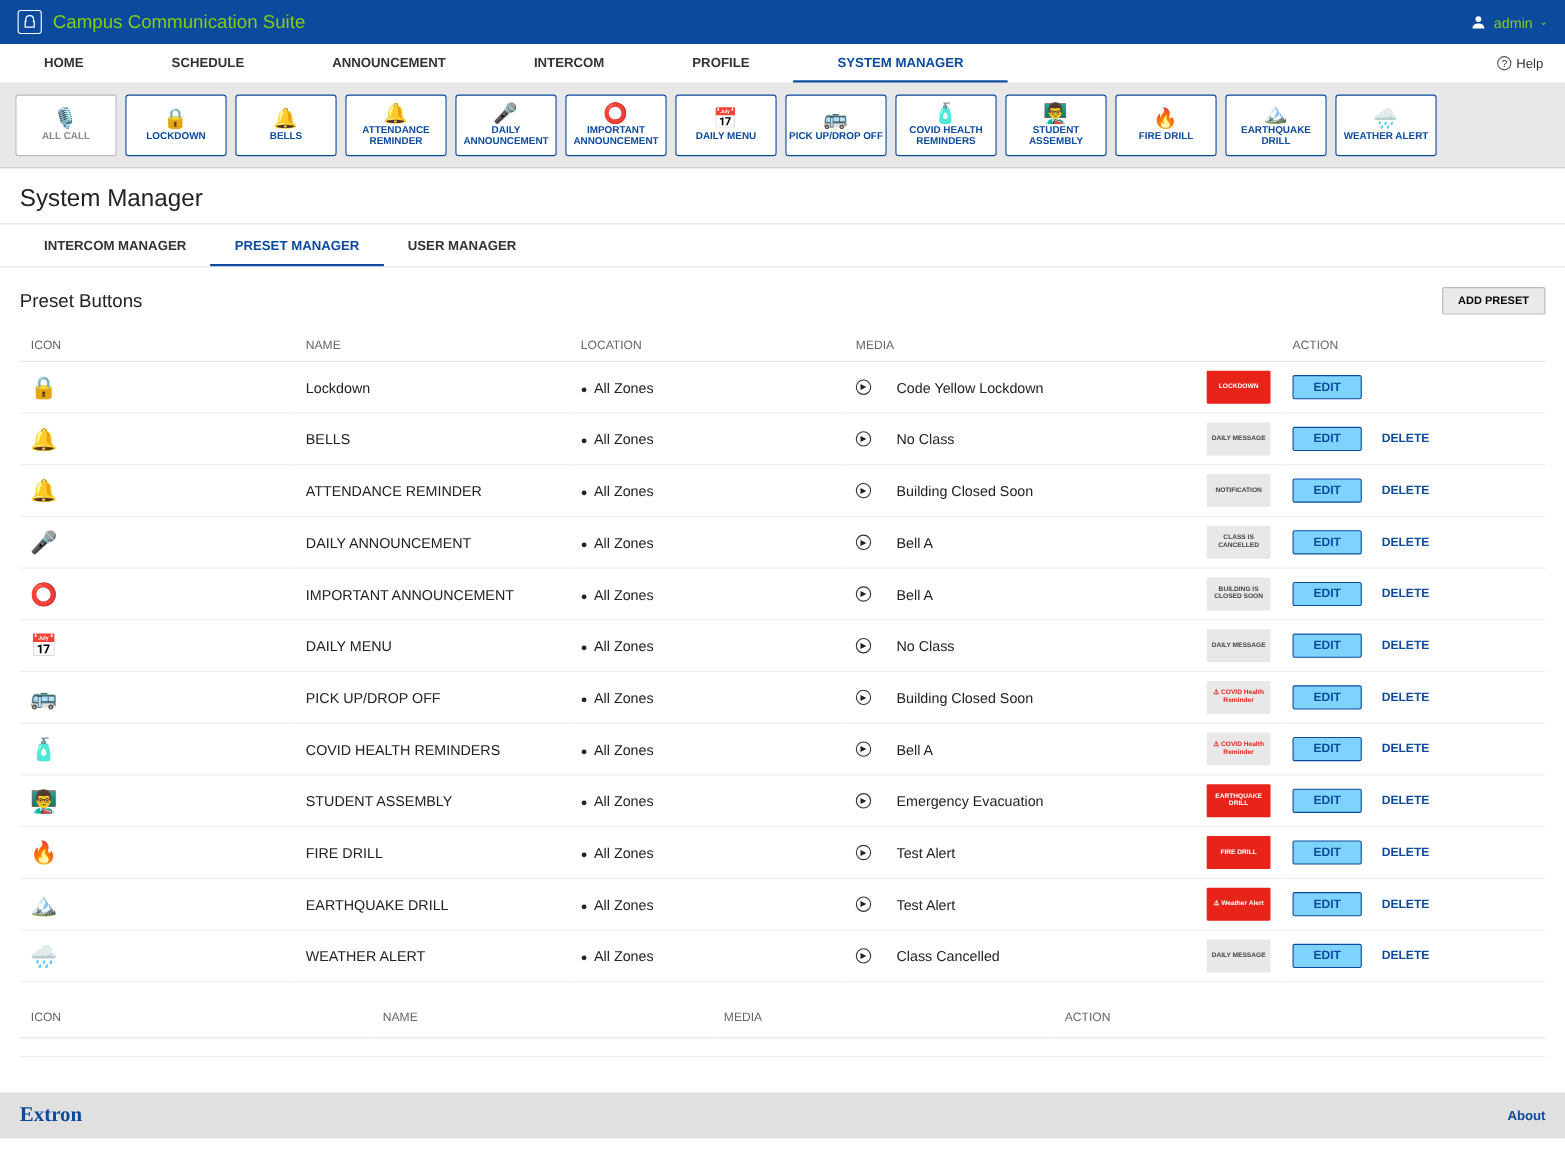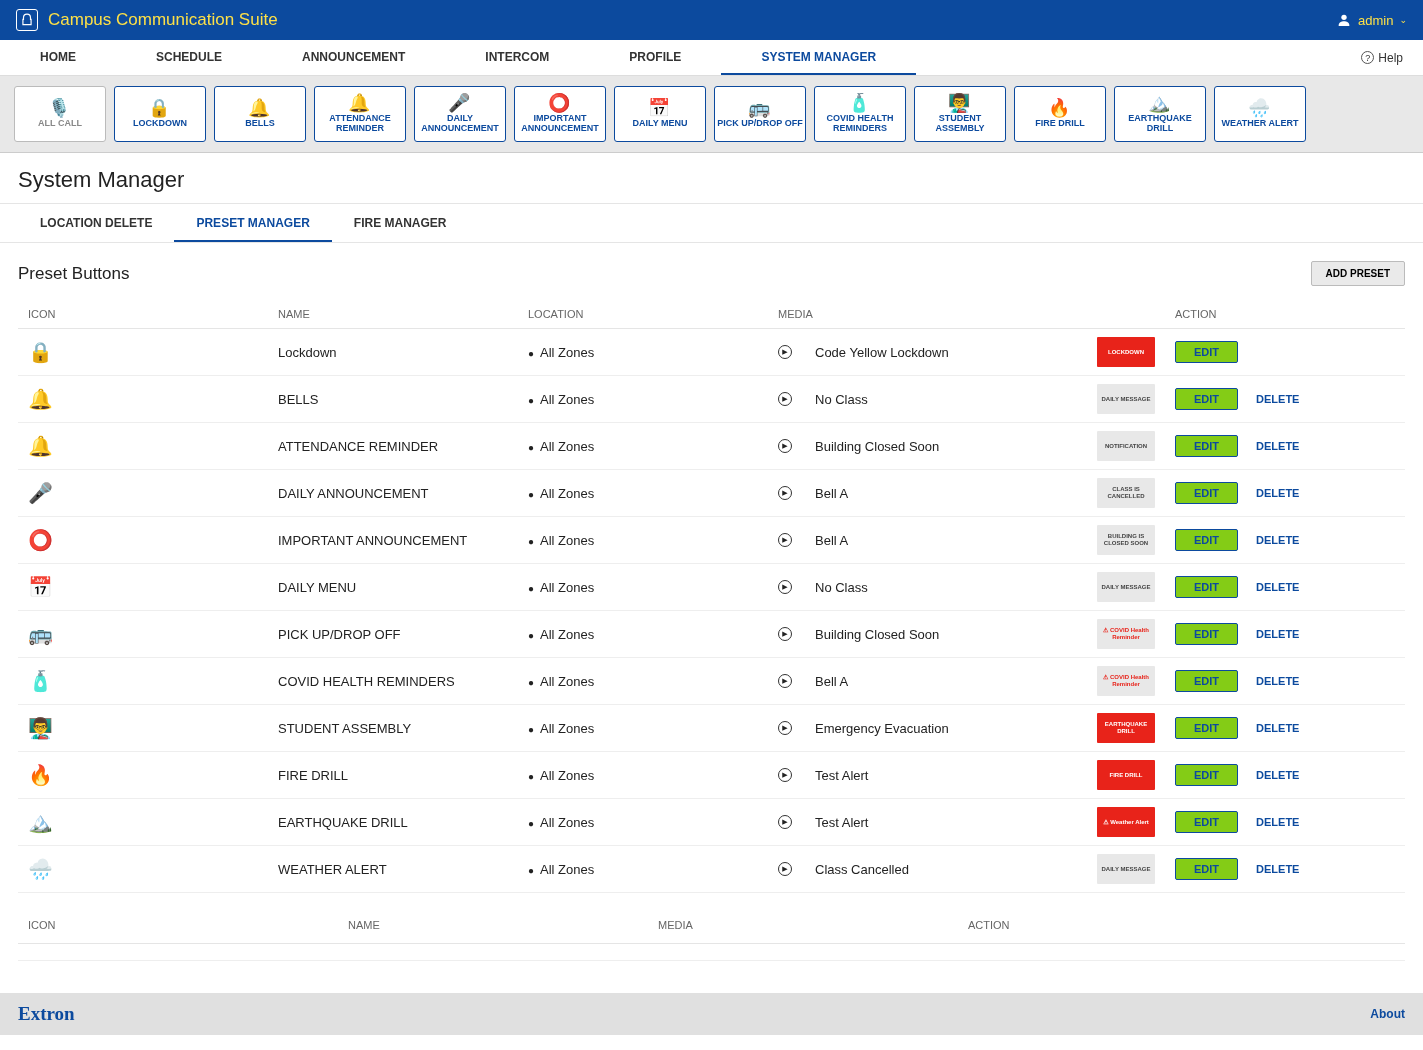--- a/index.html
+++ b/index.html
@@ -1,17 +1,17 @@
 <!DOCTYPE html>
 <html><head>
 <meta charset="utf-8">
 <style>
 * { box-sizing: border-box; margin: 0; padding: 0; }
 body { font-family: -apple-system, BlinkMacSystemFont, "Segoe UI", Arial, sans-serif; font-size: 13px; color: #222; background: #fff; width: 1423px; }
-.header { background: #0c4a9e; color: #fde047; height: 40px; display: flex; align-items: center; justify-content: space-between; padding: 0 16px; }
+.header { background: #0c4a9e; color: #84cc16; height: 40px; display: flex; align-items: center; justify-content: space-between; padding: 0 16px; }
 .header-left { display: flex; align-items: center; gap: 10px; }
 .app-icon { width: 22px; height: 22px; border: 1.5px solid #fff; border-radius: 3px; display: flex; align-items: center; justify-content: center; }
 .app-title { font-size: 17px; font-weight: 400; }
 .header-right { display: flex; align-items: center; gap: 6px; cursor: pointer; }
 .user-icon { width: 16px; height: 16px; }
 .topnav { background: #fff; border-bottom: 1px solid #ddd; height: 36px; display: flex; align-items: center; justify-content: space-between; padding: 0 10px 0 0; }
 .topnav-items { display: flex; height: 100%; }
 .topnav-item { padding: 0 40px; display: flex; align-items: center; font-size: 12px; font-weight: 600; color: #333; cursor: pointer; border-bottom: 2px solid transparent; }
 .topnav-item.active { color: #0c4a9e; border-bottom: 2px solid #0c4a9e; }
 .help-link { display: flex; align-items: center; gap: 4px; font-size: 12px; color: #333; cursor: pointer; padding-right: 10px;}
@@ -35,21 +35,21 @@
 td { padding: 8px 10px; border-bottom: 1px solid #eee; vertical-align: middle; font-size: 13px; }
 .cell-icon { font-size: 20px; }
 .bullet { font-size: 10px; margin-right: 6px; }
 .media-cell { display: flex; align-items: center; gap: 23px; }
 .play-icon { width: 14px; height: 14px; border: 1px solid #333; border-radius: 50%; display: inline-flex; align-items: center; justify-content: center; font-size: 7px; }
 .thumb { width: 58px; height: 30px; display: flex; align-items: center; justify-content: center; font-size: 6px; font-weight: 700; text-align: center; line-height: 1.1; padding: 2px; border-radius: 1px; }
 .thumb.red { background: #e8231a; color: #fff; }
 .thumb.gray { background: #e8e8e8; color: #444; }
 .thumb.covid { background: #e8e8e8; color: #e8231a; }
 .action-cell { display: flex; align-items: center; gap: 18px; }
-.btn-edit { background: #84cc16; border: 1px solid #0c4a9e; color: #0c4a9e; font-size: 11px; font-weight: 700; padding: 4px 18px; cursor: pointer; border-radius: 2px; }
+.btn-edit { background: #7dd3fc; border: 1px solid #0c4a9e; color: #0c4a9e; font-size: 11px; font-weight: 700; padding: 4px 18px; cursor: pointer; border-radius: 2px; }
 .link-delete { color: #0c4a9e; font-size: 11px; font-weight: 700; cursor: pointer; }
 .admin-head-row th { padding: 12px 10px; }
 .footer { background: #e0e0e0; height: 42px; display: flex; align-items: center; justify-content: space-between; padding: 0 18px; margin-top: 24px; }
 .footer-brand { font-size: 19px; font-weight: 700; color: #0c4a9e; font-family: Georgia, serif; }
 .footer-about { color: #0c4a9e; font-size: 12px; font-weight: 600; cursor: pointer; }
 </style>
 </head>
 <body>
 
 <div class="header">
@@ -137,23 +137,23 @@
     </div>
     <div class="preset-btn">
       <div class="picon">🌧️</div>
       <div class="plabel">WEATHER ALERT</div>
     </div>
   </div>
 
 <div class="page-title">System Manager</div>
 
 <div class="subtabs" id="subtabs">
-    <div class="subtab">LOCATION DELETE</div>
+    <div class="subtab">INTERCOM MANAGER</div>
     <div class="subtab active">PRESET MANAGER</div>
-    <div class="subtab">FIRE MANAGER</div>
+    <div class="subtab">USER MANAGER</div>
   </div>
 
 <div class="section">
   <div class="section-head">
     <div class="section-title">Preset Buttons</div>
     <button class="btn-gray">ADD PRESET</button>
   </div>
   <table>
     <thead>
         <tr id="preset-head">

